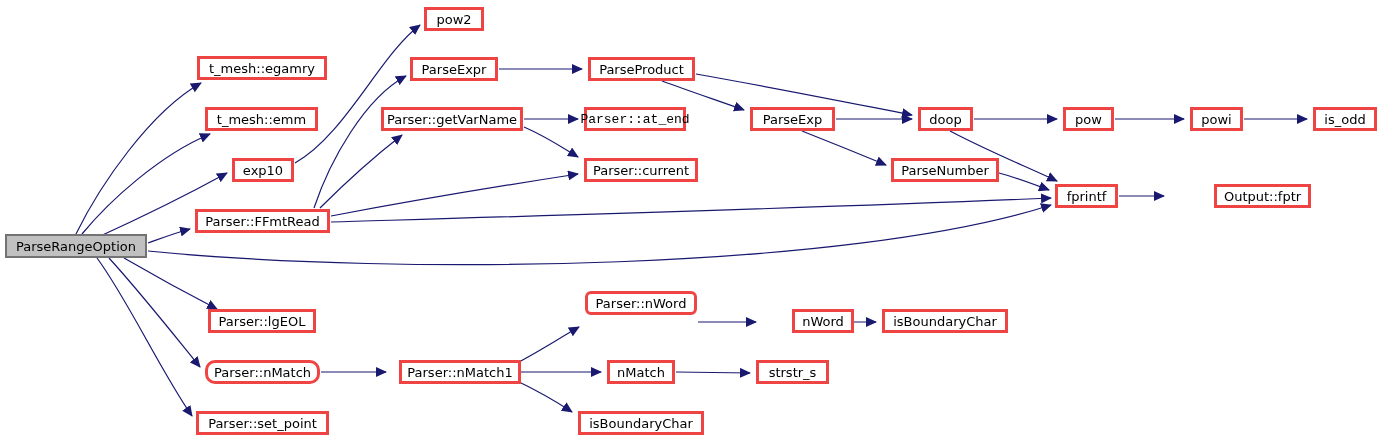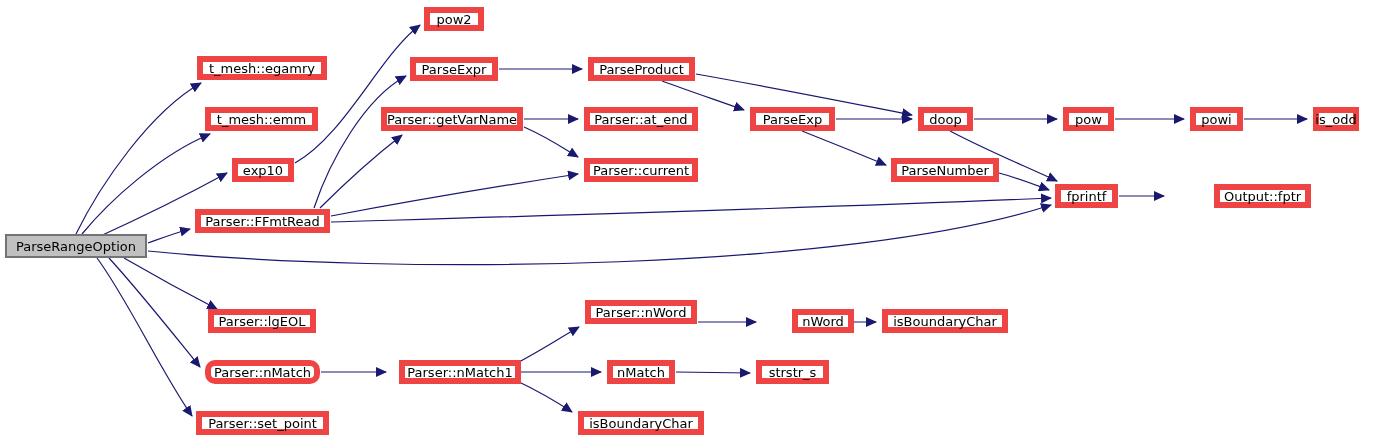--- a/index.html
+++ b/index.html
@@ -18,21 +18,21 @@
   #edges {
     position: absolute;
     left: 0; top: 0;
     width: 1384px;
     height: 443px;
   }
   .node {
     position: absolute;
     box-sizing: border-box;
     background: #ffffff;
-    border: 6px solid #ef4444;
+    border: 3px solid #ef4444;
     color: #000000;
     font-size: 13px;
     line-height: 1;
     display: flex;
     align-items: center;
     justify-content: center;
     white-space: nowrap;
     cursor: pointer;
   }
   .node.root {
@@ -96,32 +96,32 @@
       <div class="node" style="left: 197px; top: 56px; width: 130px; height: 24px;">t_mesh::egamry</div>
       <div class="node" style="left: 205px; top: 107px; width: 113px; height: 24px; text-align: right;">t_mesh::emm</div>
       <div class="node" style="left: 232px; top: 158px; width: 62px; height: 24px;">exp10</div>
       <div class="node" style="left: 195px; top: 209px; width: 135px; height: 24px;">Parser::FFmtRead</div>
       <div class="node" style="left: 208px; top: 309px; width: 108px; height: 24px;">Parser::lgEOL</div>
       <div class="node" style="left: 205px; top: 360px; width: 115px; height: 24px; border-radius: 10px;">Parser::nMatch</div>
       <div class="node" style="left: 196px; top: 411px; width: 133px; height: 24px;">Parser::set_point</div>
       <div class="node" style="left: 424px; top: 7px; width: 60px; height: 24px;">pow2</div>
       <div class="node" style="left: 410px; top: 57px; width: 88px; height: 24px;">ParseExpr</div>
       <div class="node" style="left: 381px; top: 107px; width: 142px; height: 24px;">Parser::getVarName</div>
-      <div class="node" style="left: 584px; top: 107px; width: 114px; height: 24px;">Parser::at_end</div>
+      <div class="node" style="left: 584px; top: 107px; width: 102px; height: 24px; font-family: Liberation Mono, monospace;">Parser::at_end</div>
       <div class="node" style="left: 584px; top: 158px; width: 114px; height: 24px;">Parser::current</div>
       <div class="node" style="left: 588px; top: 57px; width: 107px; height: 24px;">ParseProduct</div>
       <div class="node" style="left: 750px; top: 107px; width: 85px; height: 24px;">ParseExp</div>
       <div class="node" style="left: 891px; top: 158px; width: 108px; height: 24px;">ParseNumber</div>
       <div class="node" style="left: 918px; top: 107px; width: 55px; height: 24px;">doop</div>
       <div class="node" style="left: 1063px; top: 107px; width: 51px; height: 24px;">pow</div>
       <div class="node" style="left: 1190px; top: 107px; width: 53px; height: 24px;">powi</div>
-      <div class="node" style="left: 1313px; top: 107px; width: 46px; height: 24px;">is_odd</div>
+      <div class="node" style="left: 1313px; top: 107px; width: 64px; height: 24px;">is_odd</div>
       <div class="node" style="left: 1055px; top: 184px; width: 63px; height: 24px;">fprintf</div>
       <div class="node" style="left: 1170px; top: 184px; width: 97px; height: 24px; margin-left: 44px;">Output::fptr</div>
       <div class="node" style="left: 392px; top: 360px; width: 122px; height: 24px; margin-left: 7px;">Parser::nMatch1</div>
-      <div class="node" style="left: 585px; top: 300px; width: 112px; height: 24px;">Parser::nWord</div>
+      <div class="node" style="left: 585px; top: 291px; width: 112px; height: 24px; border-radius: 6px;">Parser::nWord</div>
       <div class="node" style="left: 762px; top: 309px; width: 62px; height: 24px; margin-left: 30px;">nWord</div>
       <div class="node" style="left: 882px; top: 309px; width: 126px; height: 24px;">isBoundaryChar</div>
       <div class="node" style="left: 607px; top: 360px; width: 68px; height: 24px;">nMatch</div>
       <div class="node" style="left: 756px; top: 360px; width: 73px; height: 24px;">strstr_s</div>
       <div class="node" style="left: 578px; top: 411px; width: 126px; height: 24px;">isBoundaryChar</div>
     </div>
 </div>
 
 </body></html>

